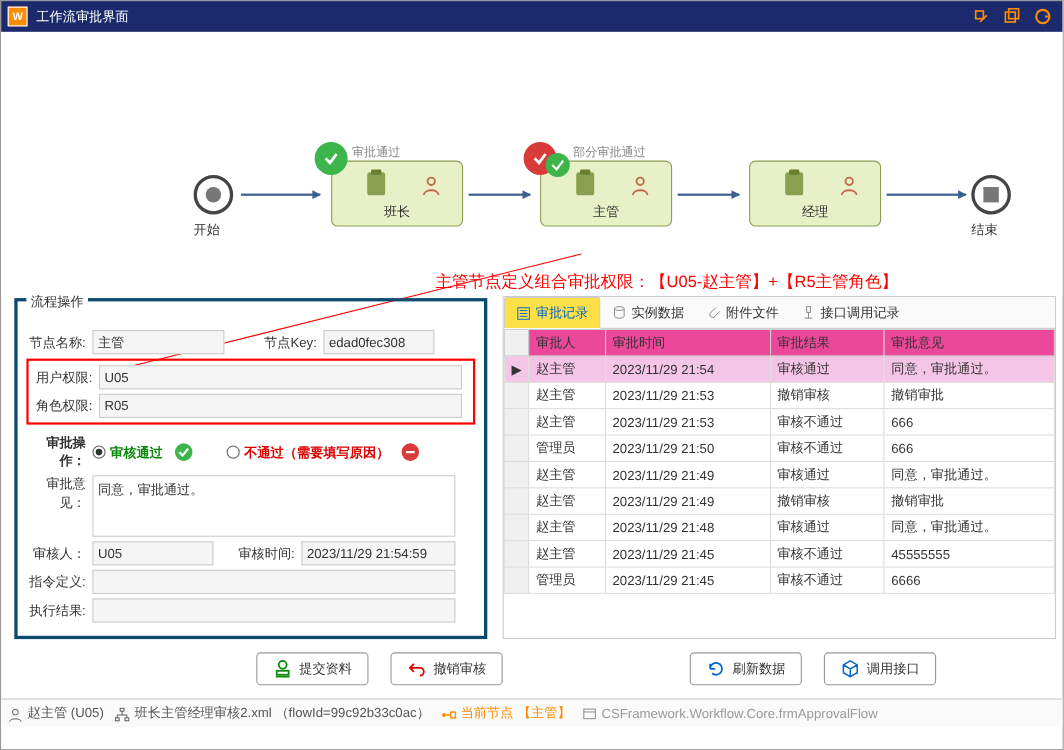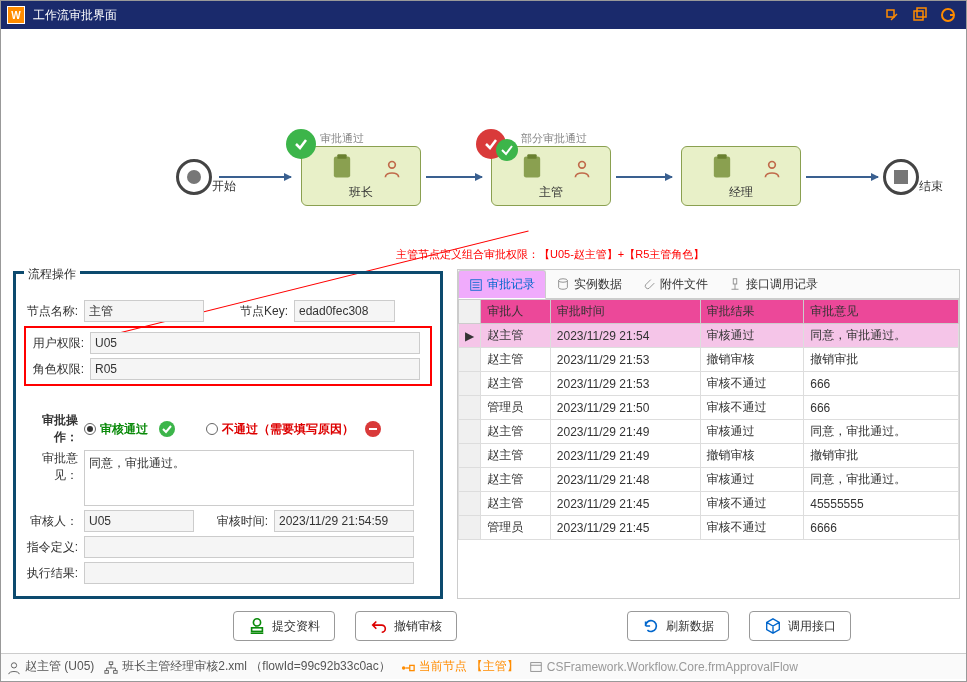--- a/index.html
+++ b/index.html
@@ -3,54 +3,54 @@
 <meta charset="utf-8">
 <style>
 *{box-sizing:border-box;margin:0;padding:0;font-family:'Microsoft YaHei',Arial,sans-serif;font-size:12px}
 body{background:#fff;width:967px;height:682px;overflow:hidden;border:1px solid #999}
 .titlebar{height:28px;background:#1a2a6c;color:#fff;display:flex;align-items:center;padding:0 6px}
 .titlebar .logo{width:18px;height:18px;background:#ff8c00;border:1px solid #fff;display:flex;align-items:center;justify-content:center;color:#fff;font-weight:bold;font-size:10px;margin-right:8px}
 .titlebar .title{flex:1;color:#fff;font-size:12px}
 .titlebar .tbtn{width:24px;height:20px;display:flex;align-items:center;justify-content:center;margin-left:4px;color:#ff8c00;cursor:pointer}
 .titlebar .tbtn svg{width:16px;height:16px}
 .canvas{height:240px;background:#fff;position:relative}
-.node{position:absolute;display:flex;align-items:flex-end}
+.node{position:absolute;display:flex;flex-direction:column;align-items:flex-start}
 .circle{width:36px;height:36px;border:3px solid #444;border-radius:50%;display:flex;align-items:center;justify-content:center}
 .circle .inner{width:14px;height:14px;background:#777;border-radius:50%}
 .circle .innerst{width:14px;height:14px;background:#777}
 .nlabel{margin-top:6px;color:#333}
 .taskbox{width:120px;height:60px;background:#e8f0c8;border:1px solid #8aa050;border-radius:6px;position:absolute;display:flex;flex-direction:column;align-items:center;justify-content:flex-end;padding-bottom:4px}
 .taskbox .ticon{position:absolute;top:6px;left:26px;width:28px;height:28px}
 .taskbox .picon{position:absolute;top:10px;right:18px;width:20px;height:24px}
 .taskbox .tname{color:#333}
 .badge{position:absolute;width:30px;height:30px;border-radius:50%;display:flex;align-items:center;justify-content:center}
 .badge.green{background:#3cb54a}
 .badge.red{background:#d93a3a}
 .badge svg{width:16px;height:16px}
 .badgelbl{position:absolute;color:#888;font-size:11px}
 .arrow{position:absolute;height:1px;border-top:2px solid #3a6090}
 .arrow::after{content:'';position:absolute;right:-1px;top:-5px;border-left:8px solid #3a6090;border-top:4px solid transparent;border-bottom:4px solid transparent}
 .redline{position:absolute;border-top:1px solid red;transform-origin:left center}
-.annot{position:absolute;color:red;font-size:11px}
+.annot{position:absolute;color:red;font-size:15px}
 .groupbox{border:3px solid #0c4a6e;margin:2px 6px 0 6px;padding:26px 8px 8px 8px;position:relative}
 .groupbox .legend{position:absolute;top:-8px;left:8px;background:#fff;padding:0 4px;color:#333}
 .formrow{display:flex;align-items:center;margin-bottom:4px}
 .formrow .label{width:60px;text-align:right;padding-right:6px;color:#333}
 .formrow .field{height:22px;border:1px solid #ccc;background:#f5f5f5;padding:0 4px;display:flex;align-items:center;color:#333}
 .hl{border:2px solid red;padding:4px;margin:2px 0}
 .radio{display:inline-flex;align-items:center;margin-right:10px;cursor:pointer}
 .radio .r{width:12px;height:12px;border:1px solid #666;border-radius:50%;margin-right:4px;display:flex;align-items:center;justify-content:center}
 .radio .r.sel::after{content:'';width:6px;height:6px;background:#333;border-radius:50%}
 .textarea{width:330px;height:56px;border:1px solid #ccc;background:#fff;padding:4px;color:#333;resize:none}
 .split{display:flex;gap:8px;padding:0 6px}
 .split .left{width:442px}
 .split .right{flex:1;border:1px solid #ccc;display:flex;flex-direction:column}
 .tabs{display:flex;border-bottom:1px solid #ccc;background:#fafafa}
 .tab{padding:5px 10px;display:flex;align-items:center;gap:4px;cursor:pointer;color:#333}
-.tab.active{background:#f0abfc;border:1px solid #ccc;border-bottom:1px solid #fff;margin-bottom:-1px;color:#0066cc;border-radius:3px 3px 0 0}
+.tab.active{background:#fde047;border:1px solid #ccc;border-bottom:1px solid #fff;margin-bottom:-1px;color:#0066cc;border-radius:3px 3px 0 0}
 .tab svg{width:14px;height:14px}
 .grid{flex:1;overflow:auto}
 .grid table{width:100%;border-collapse:collapse}
 .grid th{background:#ec4899;border:1px solid #ccc;padding:3px 6px;text-align:left;font-weight:normal;color:#333}
 .grid td{border:1px solid #ddd;padding:3px 6px;color:#333}
 .grid tr.sel td{background:#f5c5e8}
 .grid .rowind{width:16px;background:#f0f0f0;text-align:center}
 .btnbar{display:flex;gap:20px;padding:12px;justify-content:flex-start;align-items:flex-start}
 .btn{height:30px;padding:0 14px;border:1px solid #999;background:#fff;border-radius:4px;display:flex;align-items:center;gap:6px;cursor:pointer;color:#333}
 .btn svg{width:18px;height:18px}
@@ -175,21 +175,21 @@
       <div class="hl">
         <div class="formrow">
           <div class="label">用户权限:</div>
           <div class="field" style="width:330px">U05</div>
         </div>
         <div class="formrow" style="margin-bottom:0">
           <div class="label">角色权限:</div>
           <div class="field" style="width:330px">R05</div>
         </div>
       </div>
-      <div class="formrow" style="margin-top:26px">
+      <div class="formrow" style="margin-top:8px">
         <div class="label" style="font-weight:bold">审批操作：</div>
         <label class="radio">
             <span class="r sel"></span>
             <span style="color:#0a8a0a;font-weight:bold">审核通过</span>
           </label>
         <svg width="18" height="18" viewBox="0 0 18 18">
             <circle cx="9" cy="9" r="8" fill="#3cb54a"></circle>
             <path d="M5 9 L8 12 L13 6" stroke="#fff" stroke-width="2" fill="none"></path>
           </svg>
         <label class="radio" style="margin-left:30px">

